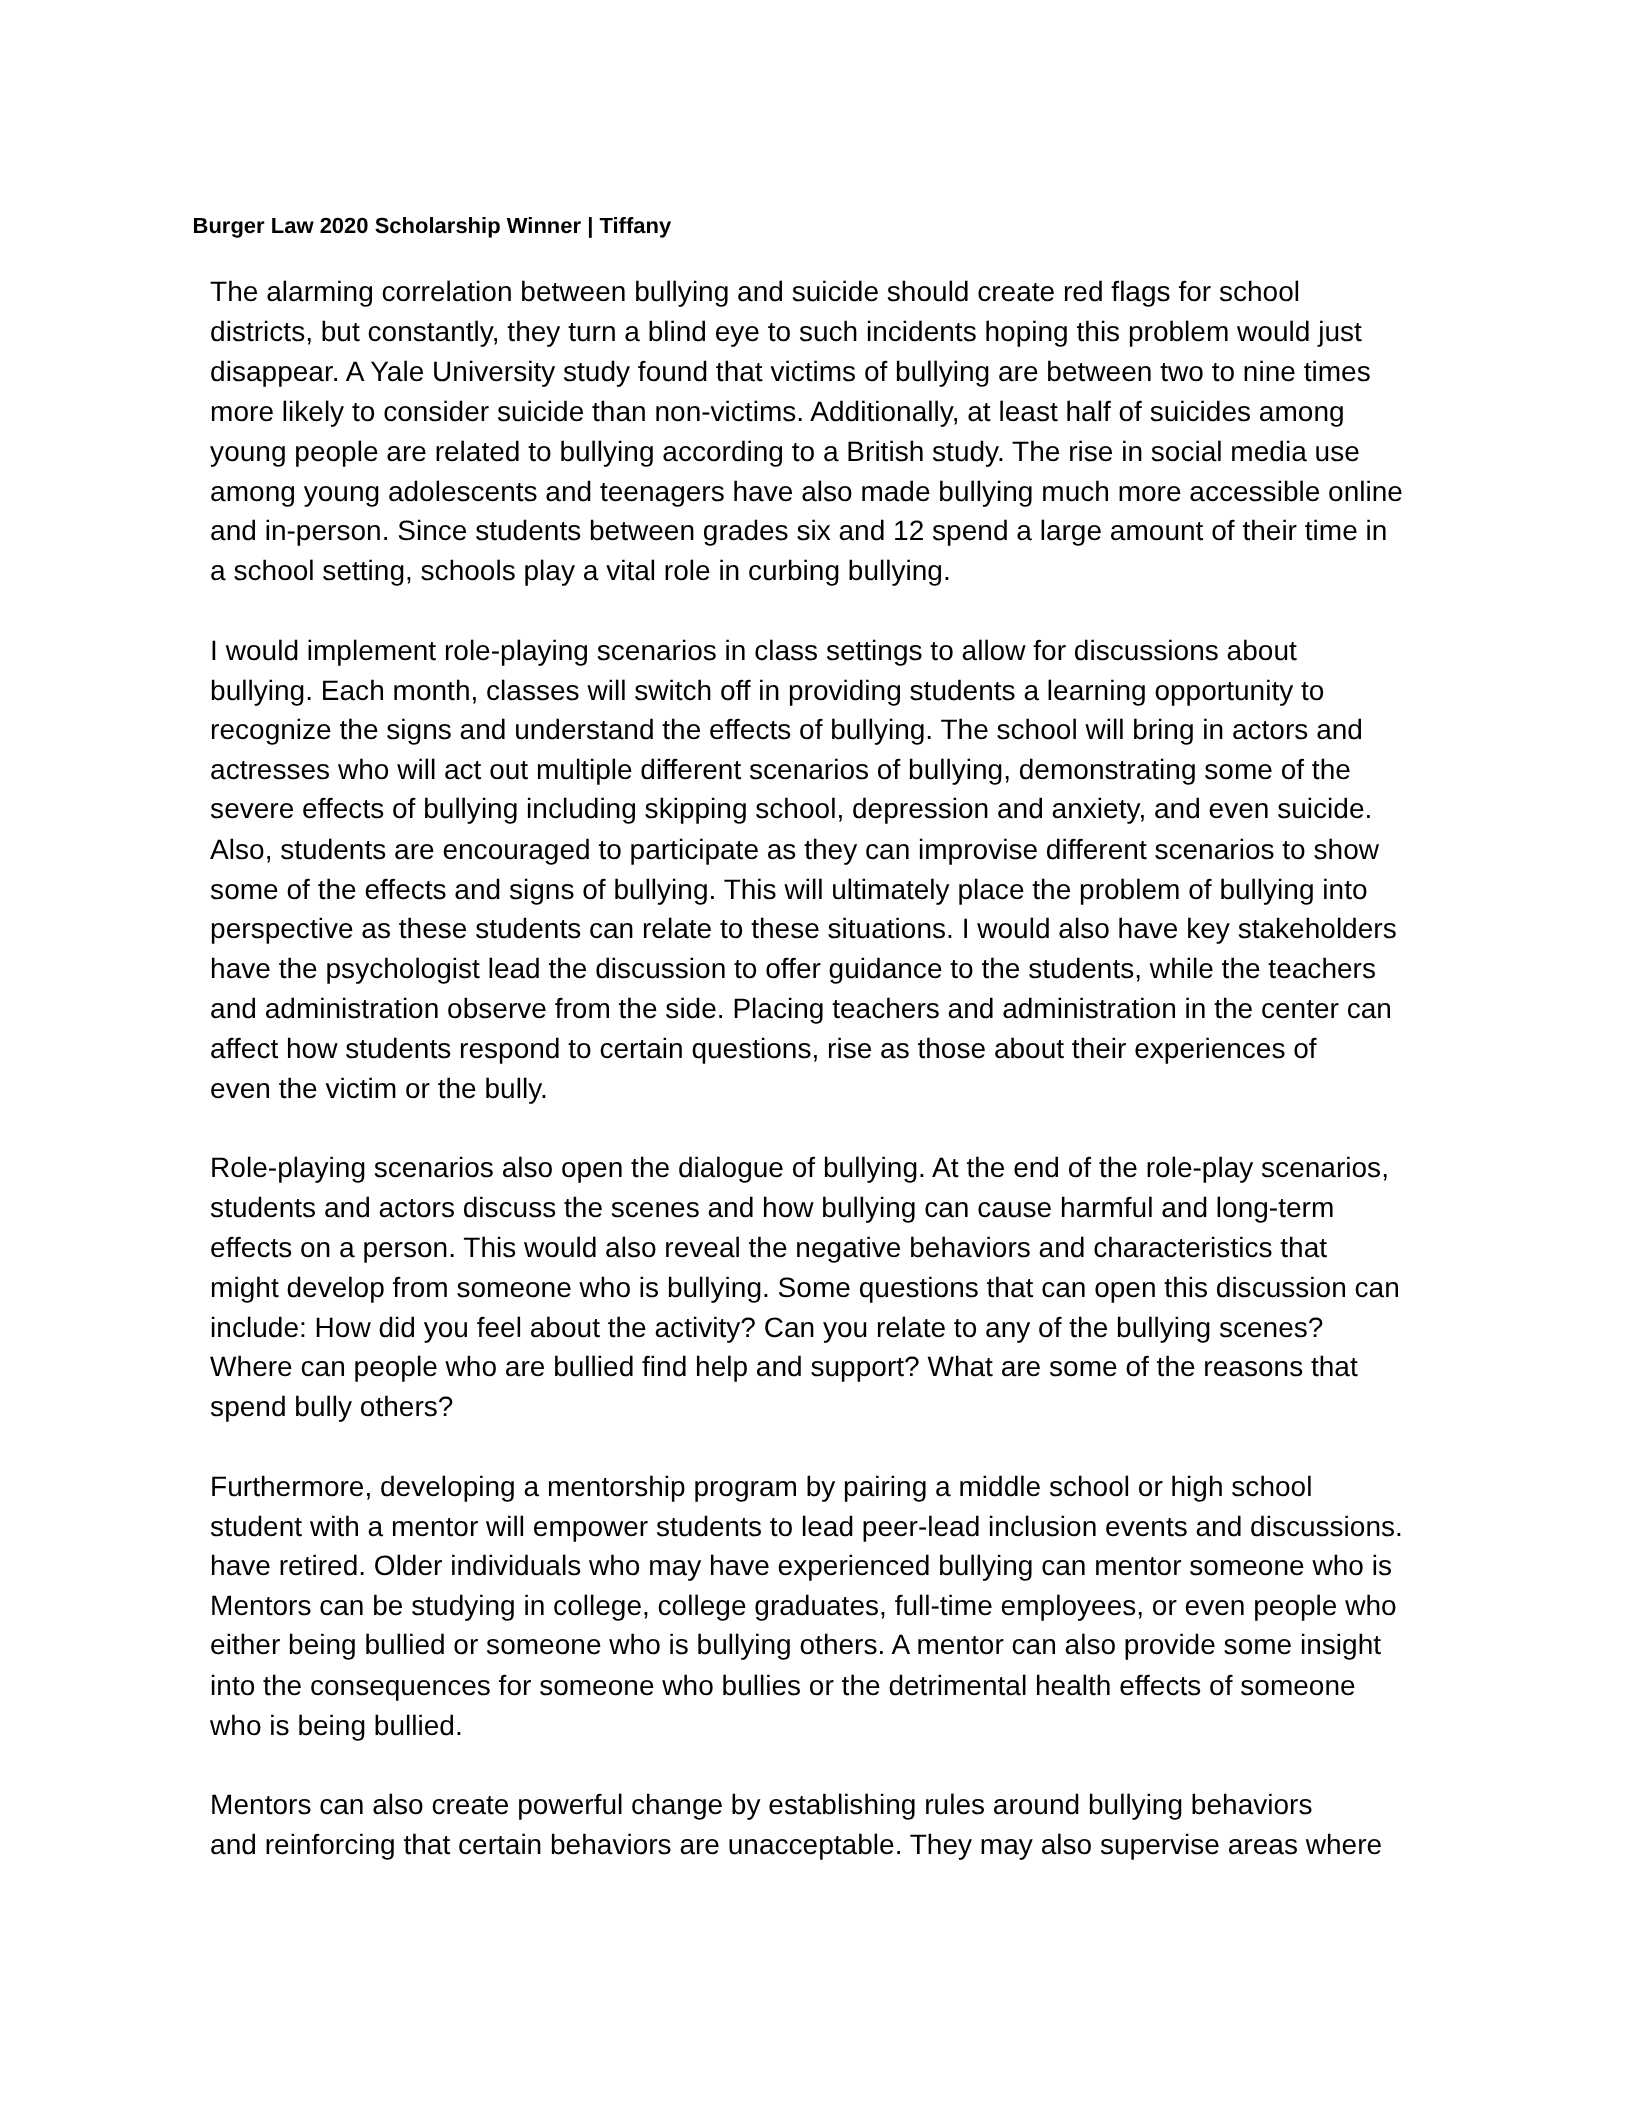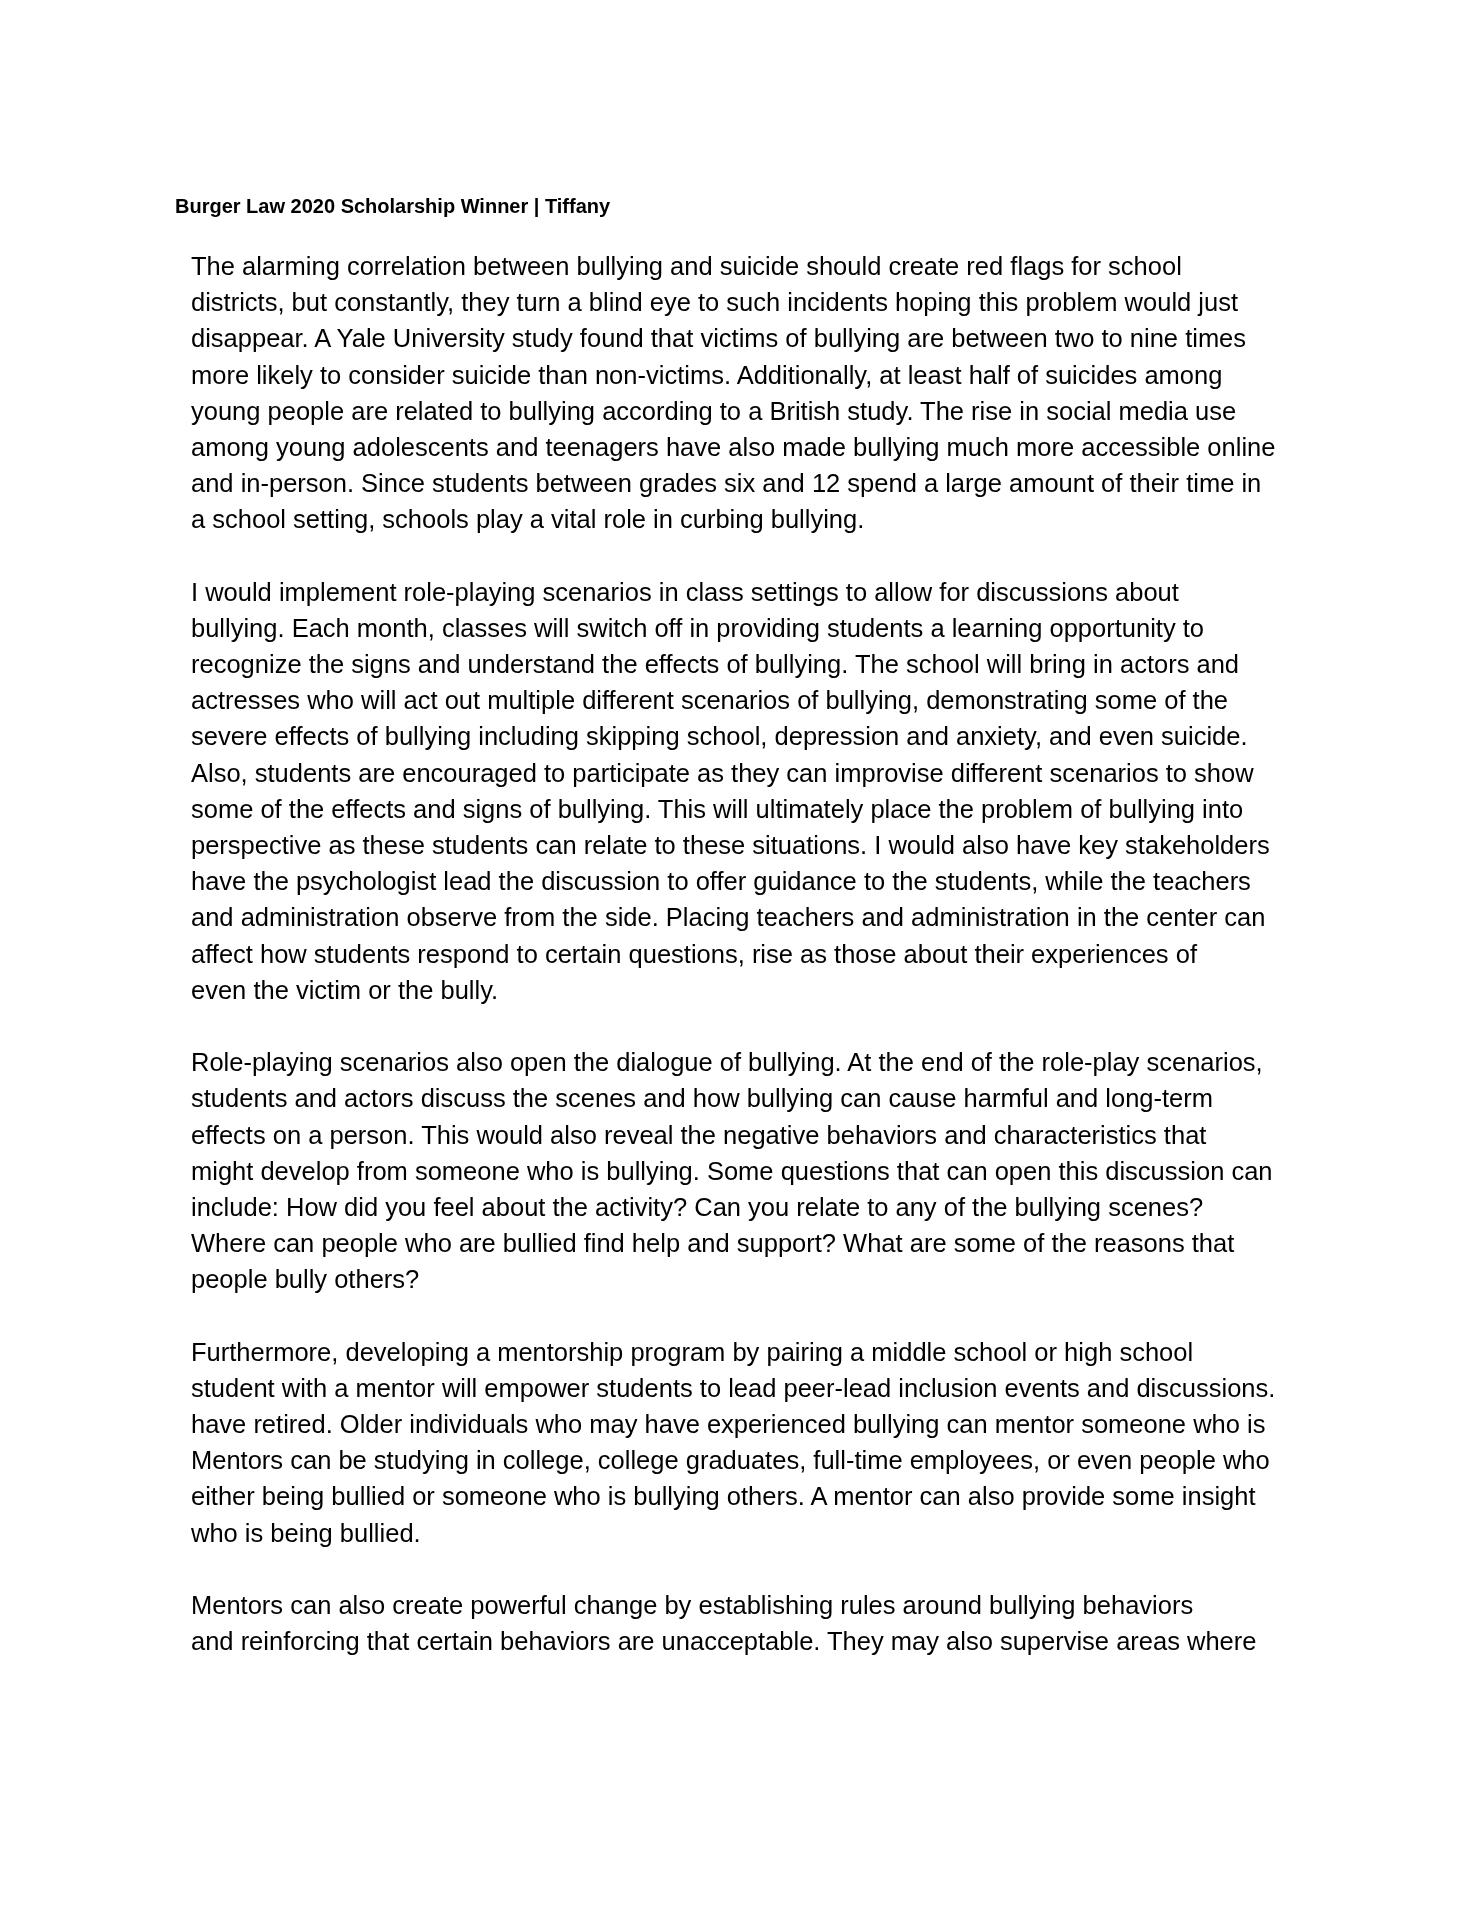--- a/index.html
+++ b/index.html
@@ -82,29 +82,30 @@
       <span class="line">even the victim or the bully.</span>
     </p>
 
     <p class="para">
       <span class="line">Role-playing scenarios also open the dialogue of bullying. At the end of the role-play scenarios,</span>
       <span class="line">students and actors discuss the scenes and how bullying can cause harmful and long-term</span>
       <span class="line">effects on a person. This would also reveal the negative behaviors and characteristics that</span>
       <span class="line">might develop from someone who is bullying. Some questions that can open this discussion can</span>
       <span class="line">include: How did you feel about the activity? Can you relate to any of the bullying scenes?</span>
       <span class="line">Where can people who are bullied find help and support? What are some of the reasons that</span>
-      <span class="line">people bully others?</span>
+      <span class="line">spend bully others?</span>
     </p>
 
     <p class="para">
       <span class="line">Furthermore, developing a mentorship program by pairing a middle school or high school</span>
       <span class="line">student with a mentor will empower students to lead peer-lead inclusion events and discussions.</span>
       <span class="line">have retired. Older individuals who may have experienced bullying can mentor someone who is</span>
       <span class="line">Mentors can be studying in college, college graduates, full-time employees, or even people who</span>
       <span class="line">either being bullied or someone who is bullying others. A mentor can also provide some insight</span>
+      <span class="line">into the consequences for someone who bullies or the detrimental health effects of someone</span>
       <span class="line">who is being bullied.</span>
     </p>
 
     <p class="para">
       <span class="line">Mentors can also create powerful change by establishing rules around bullying behaviors</span>
       <span class="line">and reinforcing that certain behaviors are unacceptable. They may also supervise areas where</span>
     </p>
 
   </div>
 </div>

